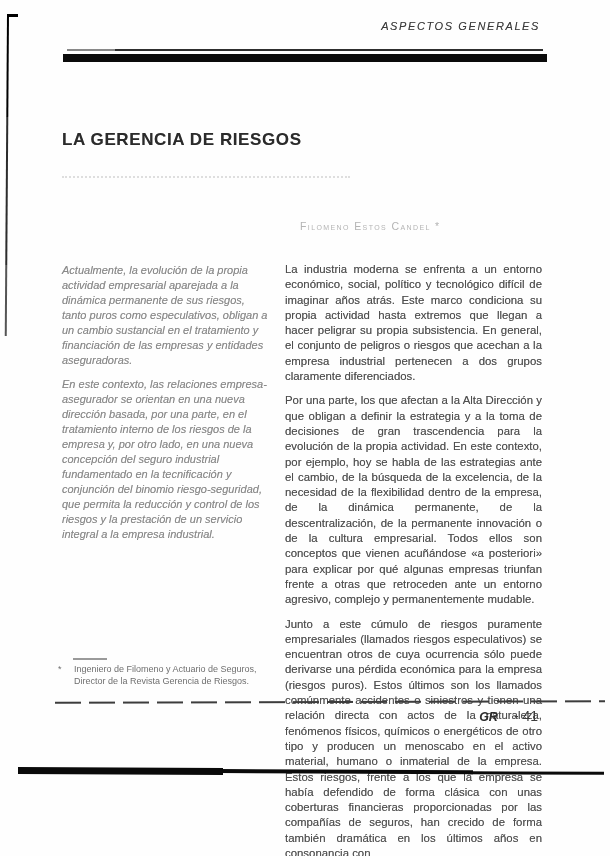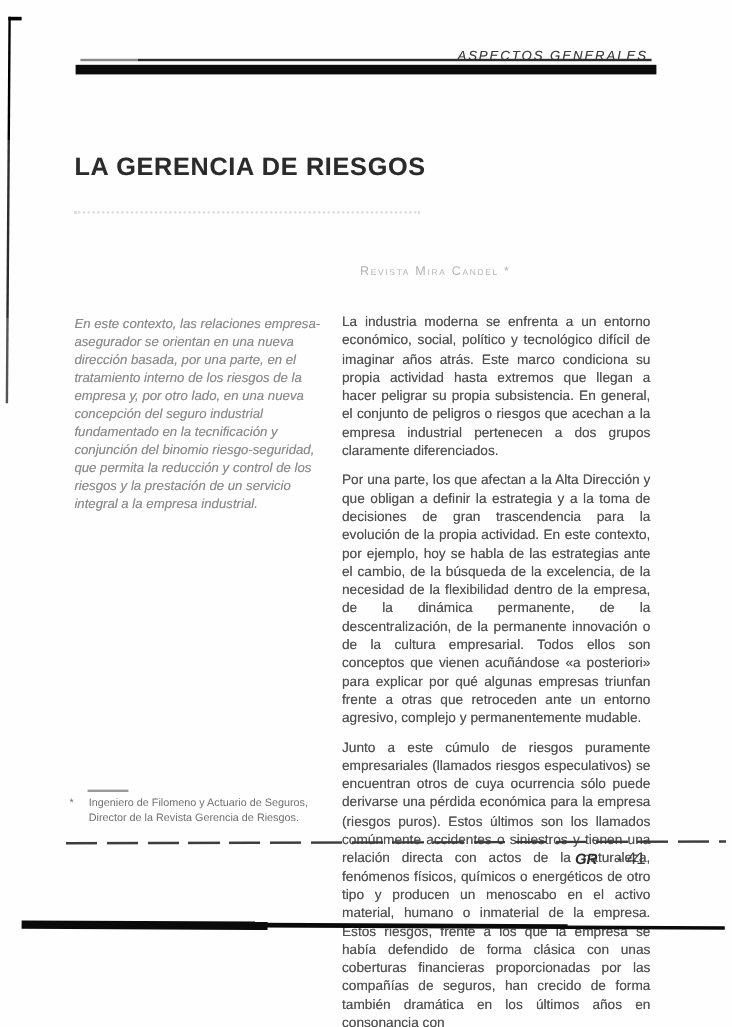--- a/index.html
+++ b/index.html
@@ -16,32 +16,32 @@
     position:absolute;left:7px;top:14px;width:2px;height:322px;
     background:linear-gradient(#000 0 32%, #2c2c2c 32% 78%, #555 78% 100%);
     transform:rotate(0.4deg);transform-origin:top left;
   }
   .scan-edge-hook{
     position:absolute;left:7px;top:14px;width:11px;height:3px;background:#000;
   }
 
   
   .running-head{
-    position:absolute;right:70px;top:41px;
+    position:absolute;right:70px;top:20px;
     font-size:11px;font-style:italic;letter-spacing:1.6px;
     color:#3b3b3b;text-shadow:0 0 0.4px rgba(0,0,0,.35);
   }
   .rule-thin{position:absolute;left:67px;top:49px;width:476px;height:2px;
     background:linear-gradient(90deg, rgba(40,40,40,.55) 0 10%, #2e2e2e 10% 100%);}
   .rule-thick{position:absolute;left:63px;top:54px;width:484px;height:8px;background:#0b0b0b;}
 
   
   .title{
     position:absolute;left:62px;top:127px;
-    font-size:21px;line-height:26px;font-weight:700;letter-spacing:0.6px;
+    font-size:17px;line-height:26px;font-weight:700;letter-spacing:0.6px;
     color:#2b2b2b;text-shadow:0 0 0.4px rgba(0,0,0,.3);
   }
   .title-rule{
     position:absolute;left:62px;top:176px;width:288px;height:0;
     border-top:2px dotted #dedede;
   }
 
   
   .author{
     position:absolute;left:300px;top:220px;
@@ -105,23 +105,24 @@
 
   <div class="running-head">ASPECTOS GENERALES</div>
   <div class="rule-thin"></div>
   <div class="rule-thick"></div>
 
   <h1 class="title" style="margin:0;">
     <div class="title-line">LA GERENCIA DE RIESGOS</div>
   </h1>
   <div class="title-rule"></div>
 
-  <div class="author">Revista Mira Candel *</div>
+  <div class="author">Filomeno Estos Candel *</div>
 
   <aside class="lead">
+    <p>Actualmente, la evolución de la propia actividad empresarial aparejada a la dinámica permanente de sus riesgos, tanto puros como especulativos, obligan a un cambio sustancial en el tratamiento y financiación de las empresas y entidades aseguradoras.</p>
     <p>En este contexto, las relaciones empresa-asegurador se orientan en una nueva dirección basada, por una parte, en el tratamiento interno de los riesgos de la empresa y, por otro lado, en una nueva concepción del seguro industrial fundamentado en la tecnificación y conjunción del binomio riesgo-seguridad, que permita la reducción y control de los riesgos y la prestación de un servicio integral a la empresa industrial.</p>
   </aside>
 
   <main class="bodycol">
     <p>La industria moderna se enfrenta a un entorno económico, social, político y tecnológico difícil de imaginar años atrás. Este marco condiciona su propia actividad hasta extremos que llegan a hacer peligrar su propia subsistencia. En general, el conjunto de peligros o riesgos que acechan a la empresa industrial pertenecen a dos grupos claramente diferenciados.</p>
     <p>Por una parte, los que afectan a la Alta Dirección y que obligan a definir la estrategia y a la toma de decisiones de gran trascendencia para la evolución de la propia actividad. En este contexto, por ejemplo, hoy se habla de las estrategias ante el cambio, de la búsqueda de la excelencia, de la necesidad de la flexibilidad dentro de la empresa, de la dinámica permanente, de la descentralización, de la permanente innovación o de la cultura empresarial. Todos ellos son conceptos que vienen acuñándose «a posteriori» para explicar por qué algunas empresas triunfan frente a otras que retroceden ante un entorno agresivo, complejo y permanentemente mudable.</p>
     <p>Junto a este cúmulo de riesgos puramente empresariales (llamados riesgos especulativos) se encuentran otros de cuya ocurrencia sólo puede derivarse una pérdida económica para la empresa (riesgos puros). Estos últimos son los llamados comúnmente accidentes o siniestros y tienen una relación directa con actos de la naturaleza, fenómenos físicos, químicos o energéticos de otro tipo y producen un menoscabo en el activo material, humano o inmaterial de la empresa. Estos riesgos, frente a los que la empresa se había defendido de forma clásica con unas coberturas financieras proporcionadas por las compañías de seguros, han crecido de forma también dramática en los últimos años en consonancia con</p>
   </main>
 
   <div class="footnote-sep"></div>

